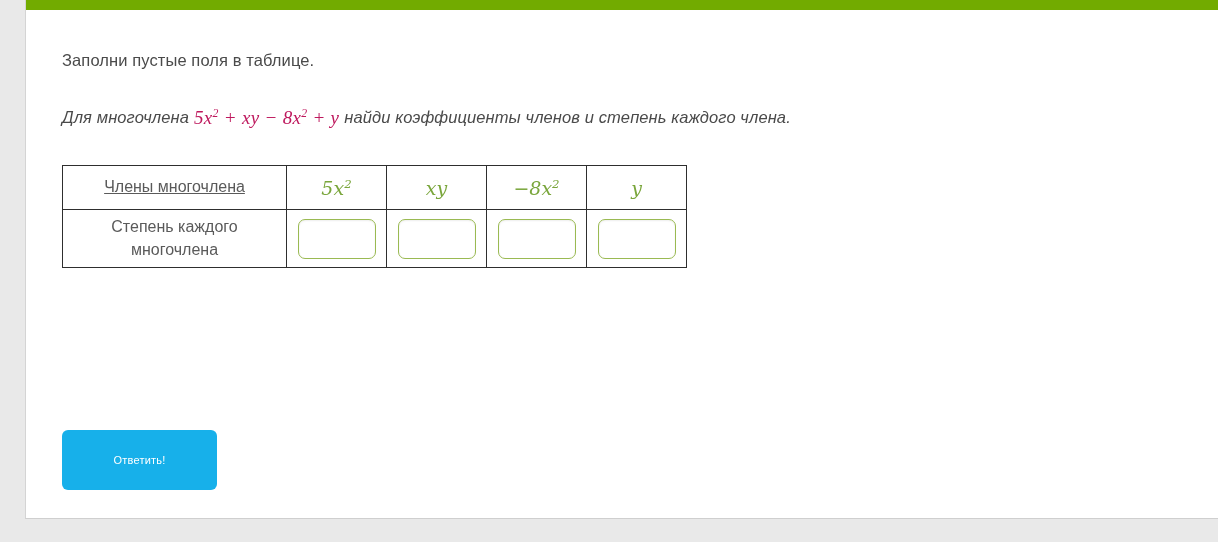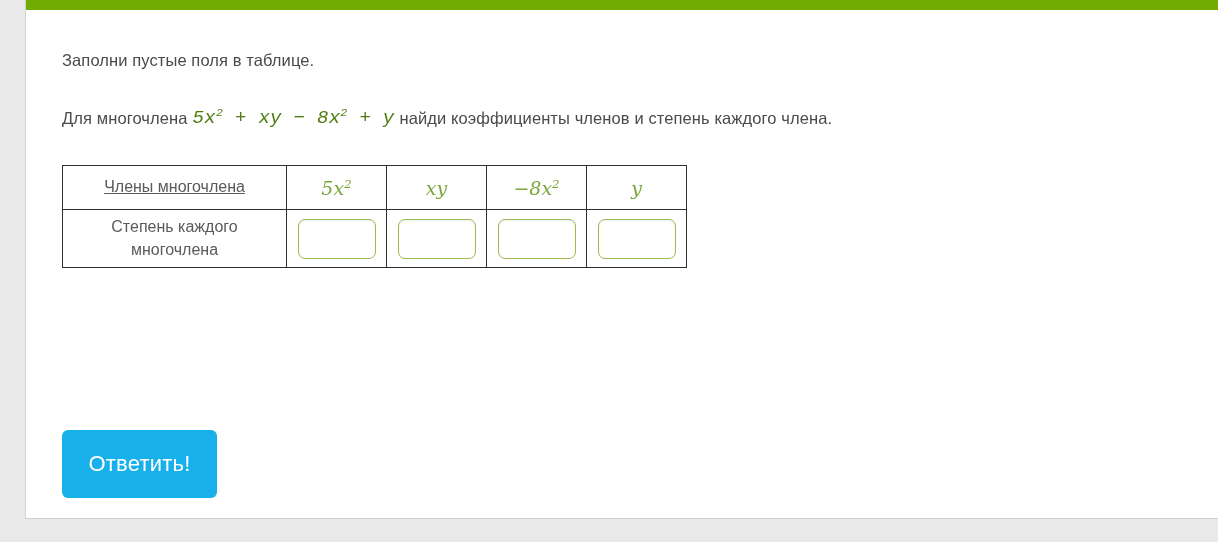--- a/index.html
+++ b/index.html
@@ -68,27 +68,27 @@
   .task-line {
     position: absolute;
     left: 36px;
     top: 98px;
     font-size: 16.5px;
     color: #4a4a4a;
     letter-spacing: 0.1px;
     white-space: nowrap;
     line-height: 1;
   }
-  .task-line .seg { vertical-align: middle; }
+  .task-line .seg { vertical-align: middle; font-style: italic; }
 
   
   .math {
-    font-family: Liberation Mono, monospace;
-    font-style: italic;
-    color: #4d7c0f;
+    font-family: Liberation Serif, serif;
+    font-style: italic;
+    color: #be185d;
     font-size: 19px;
     letter-spacing: 0.3px;
   }
   .math .num,
   .math .op {
     font-style: italic;
   }
   .math sup {
     font-size: 0.62em;
     vertical-align: super;
@@ -165,27 +165,27 @@
     box-sizing: border-box;
     padding: 0 4px;
   }
 
   
   .submit-button {
     position: absolute;
     left: 36px;
     top: 420px;
     min-width: 155px;
-    height: 68px;
+    height: 60px;
     background: #17b0ea;
     color: #ffffff;
     border: none;
     border-radius: 6px;
     font-family: "Liberation Sans", sans-serif;
-    font-size: 22px;
+    font-size: 11px;
     letter-spacing: 0.2px;
     cursor: pointer;
     padding: 0 22px;
   }
 </style>
 </head>
 <body>
 
 <div class="page-root">
 

